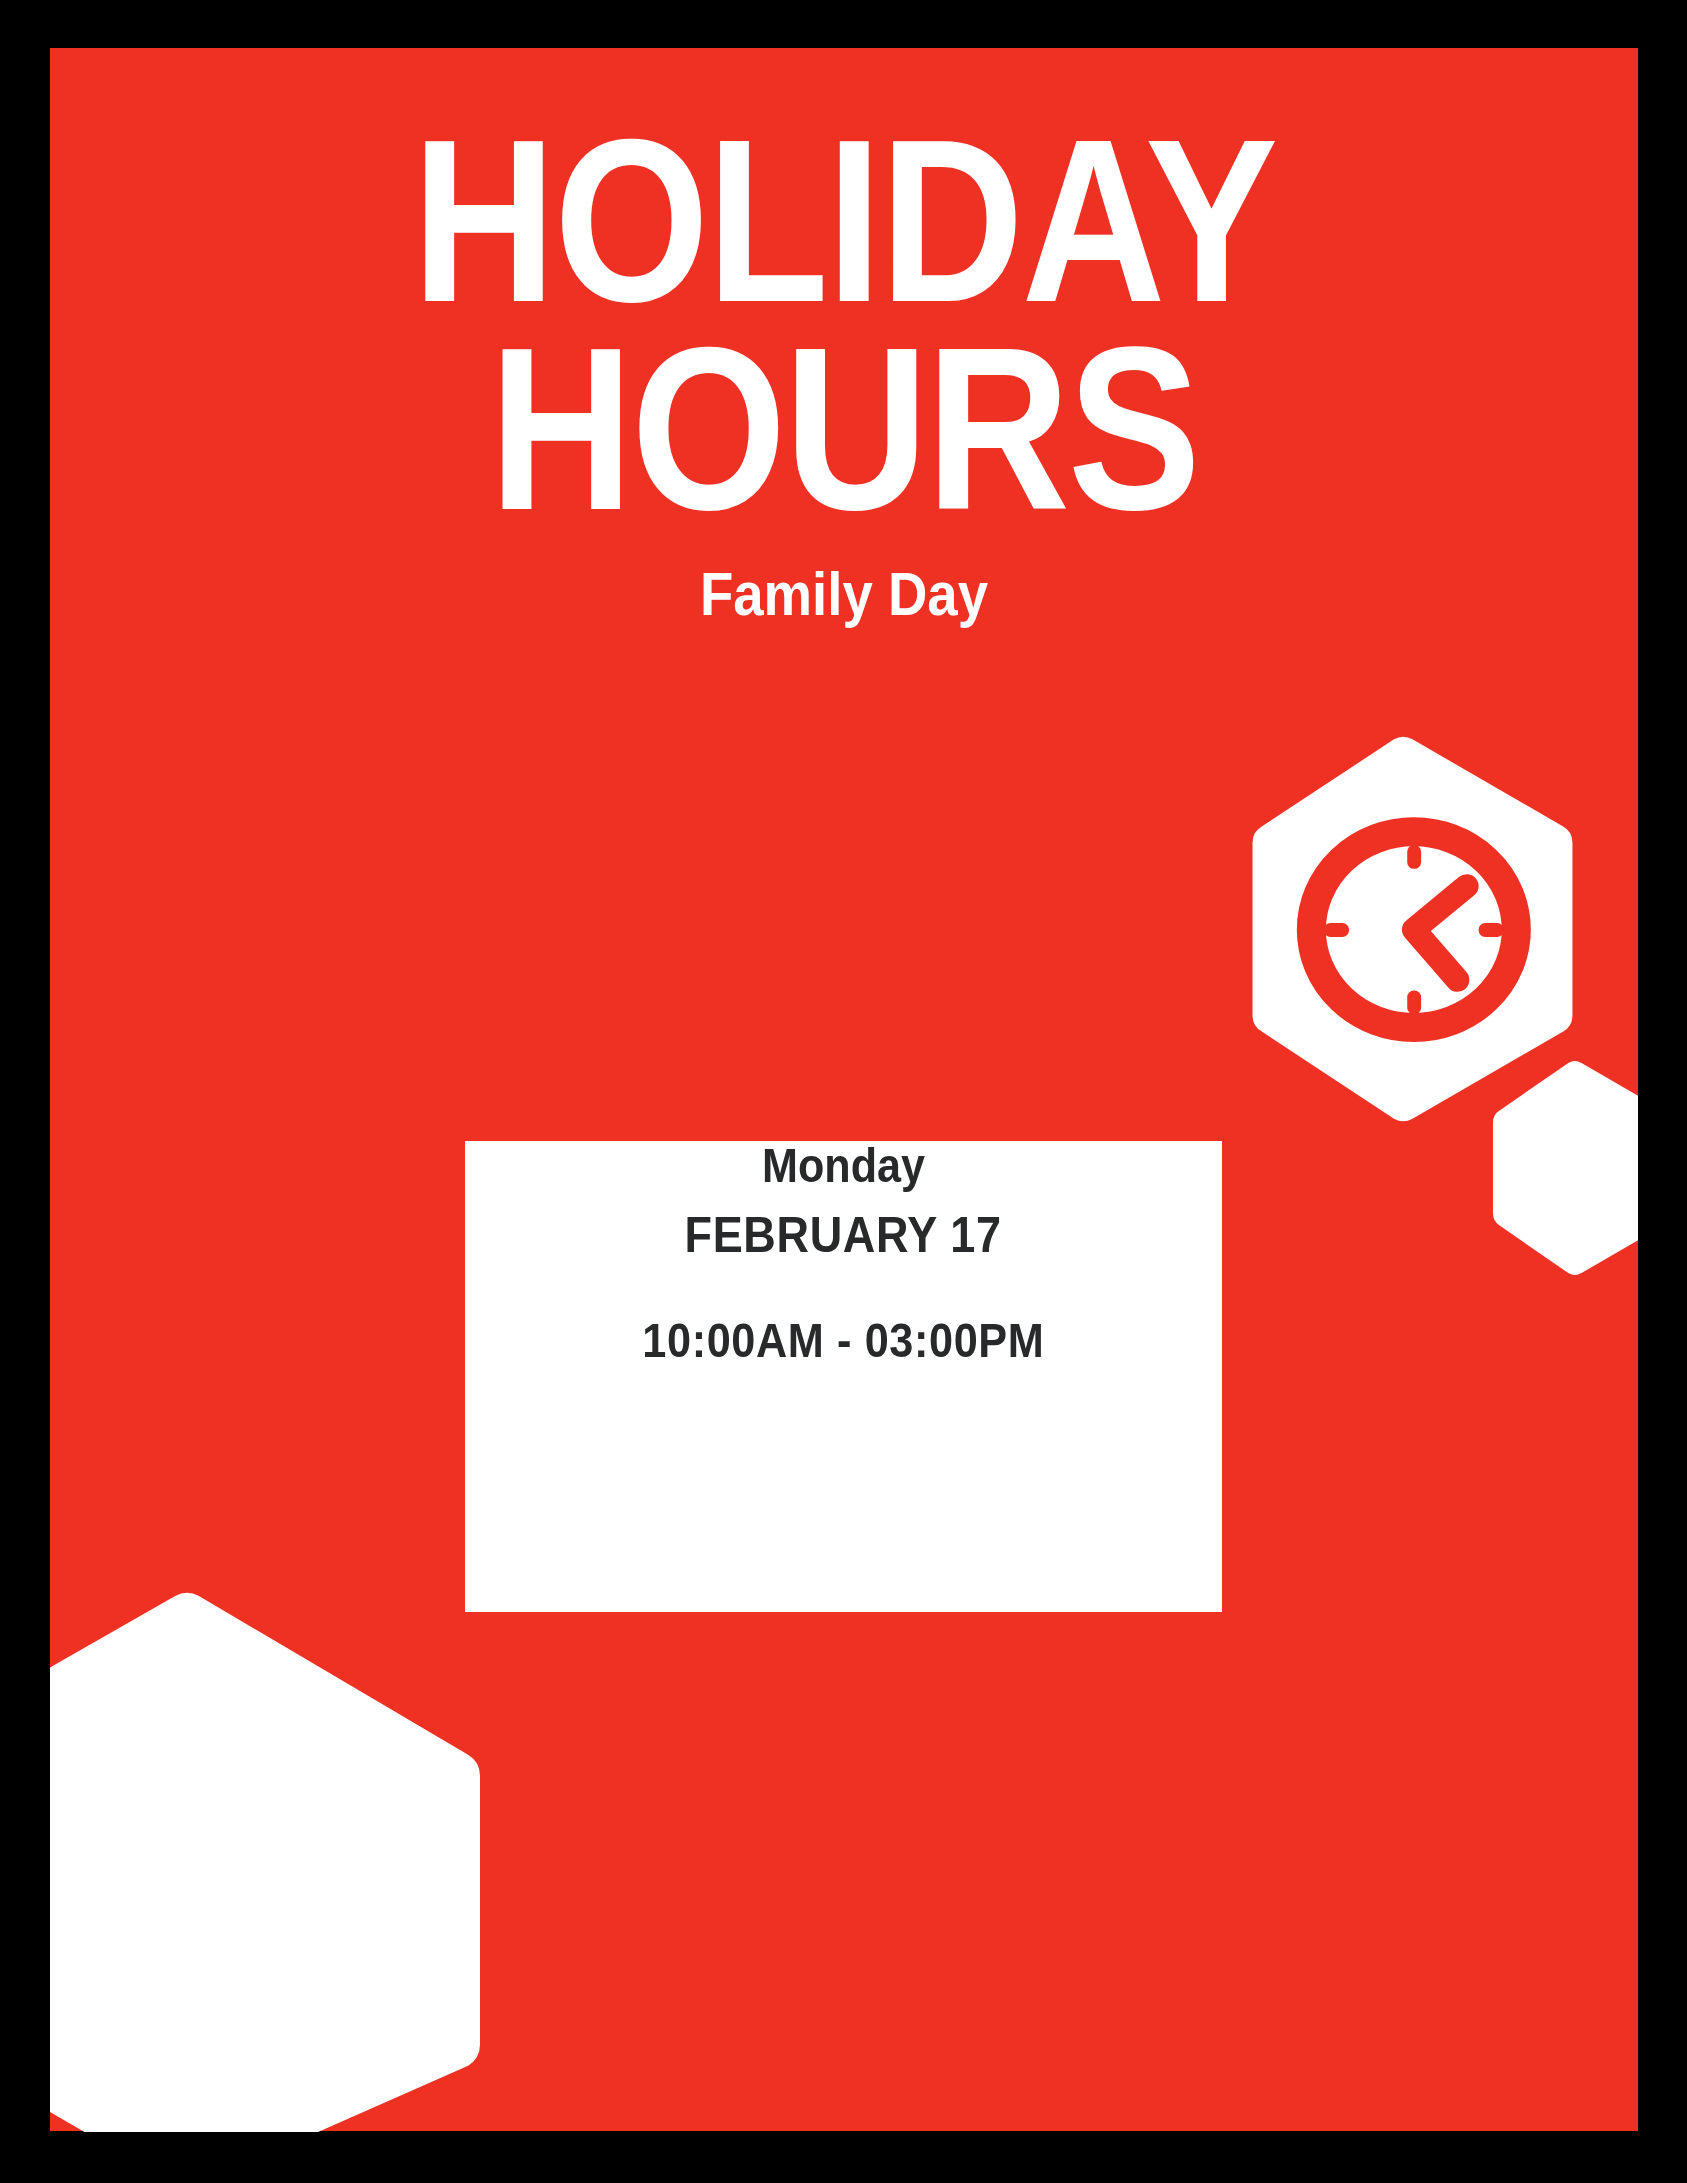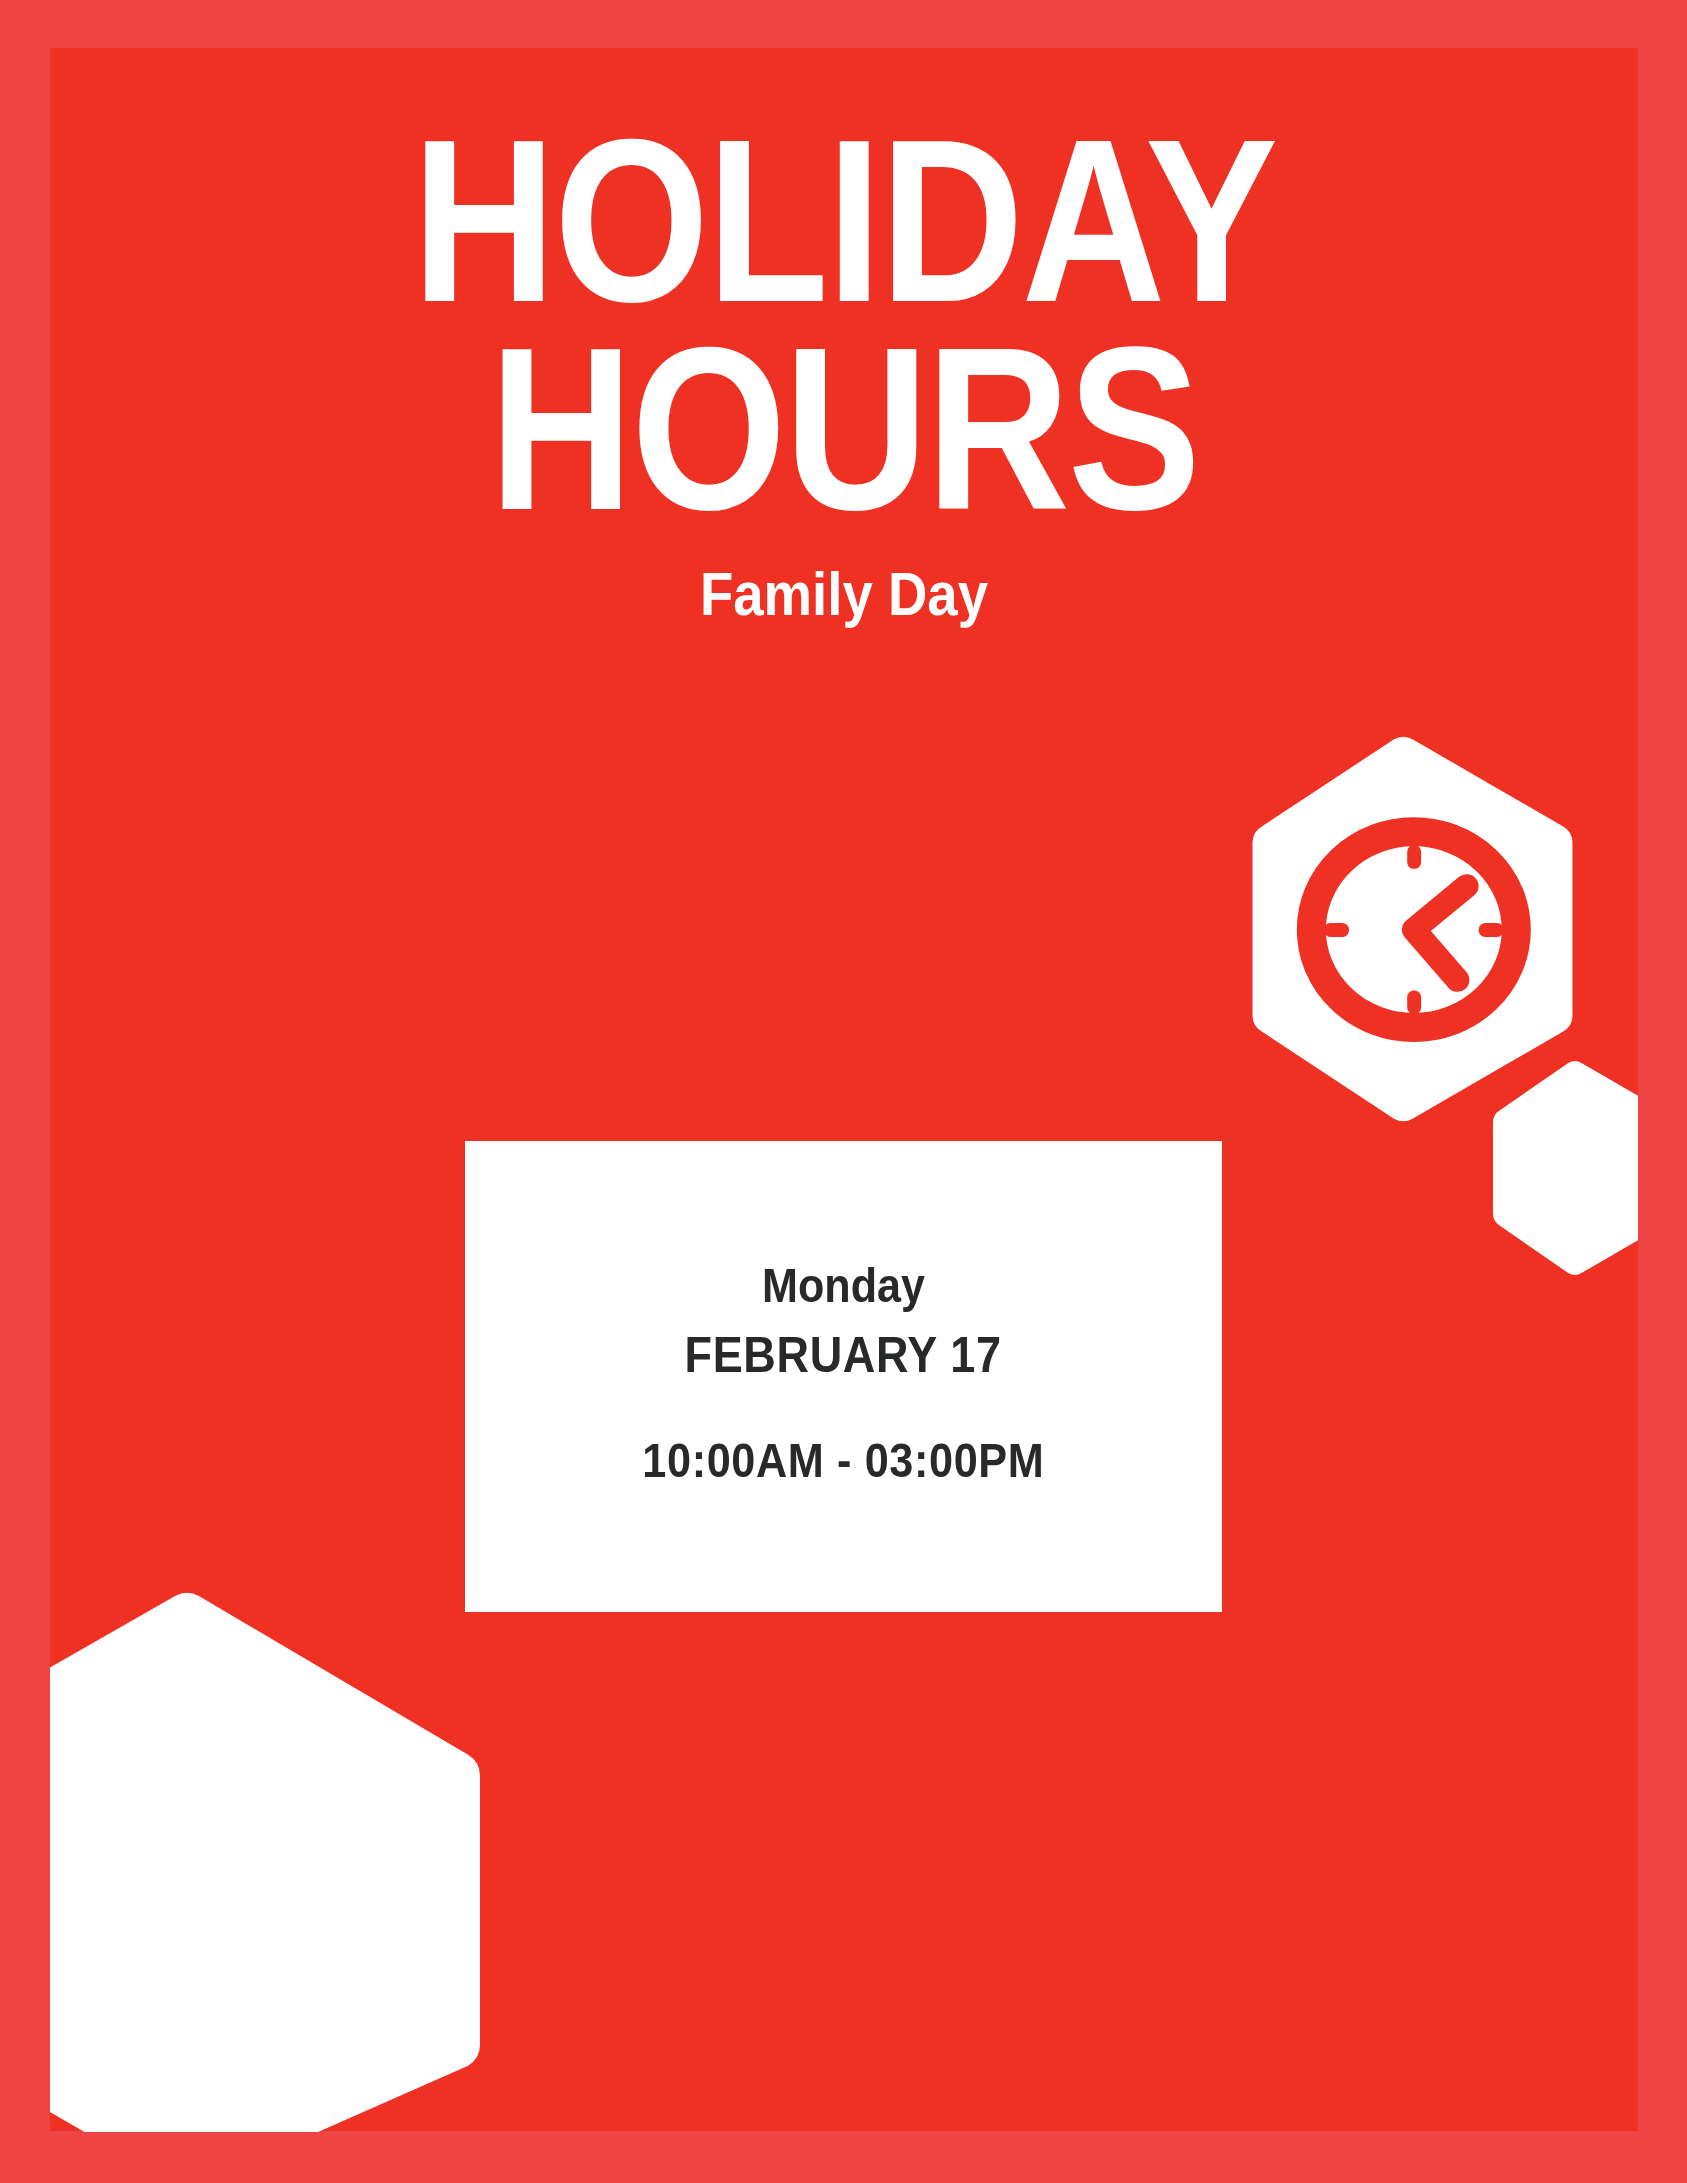--- a/index.html
+++ b/index.html
@@ -12,21 +12,21 @@
     height: 2183px;
     font-family: "Liberation Sans", sans-serif;
     overflow: hidden;
   }
 
   
   #poster {
     position: relative;
     width: 1687px;
     height: 2183px;
-    background: #ef4444;
+    background: #000000;
     overflow: hidden;
   }
 
   
   .red-panel {
     position: absolute;
     left: 50px;
     top: 48px;
     width: 1588px;
     height: 2083px;
@@ -123,21 +123,20 @@
     left: 465px;
     top: 1141px;
     width: 757px;
     height: 471px;
     background: #ffffff;
     display: flex;
     flex-direction: column;
     align-items: center;
     justify-content: flex-start;
     box-sizing: border-box;
-    padding-top: 120px;
   }
   .card-day {
     color: #27292B;
     font-family: "Liberation Sans Narrow", "Liberation Sans", sans-serif;
     font-weight: 700;
     font-size: 49px;
     line-height: 1.0;
     letter-spacing: 0px;
     transform: scaleX(0.88);
     transform-origin: center center;

